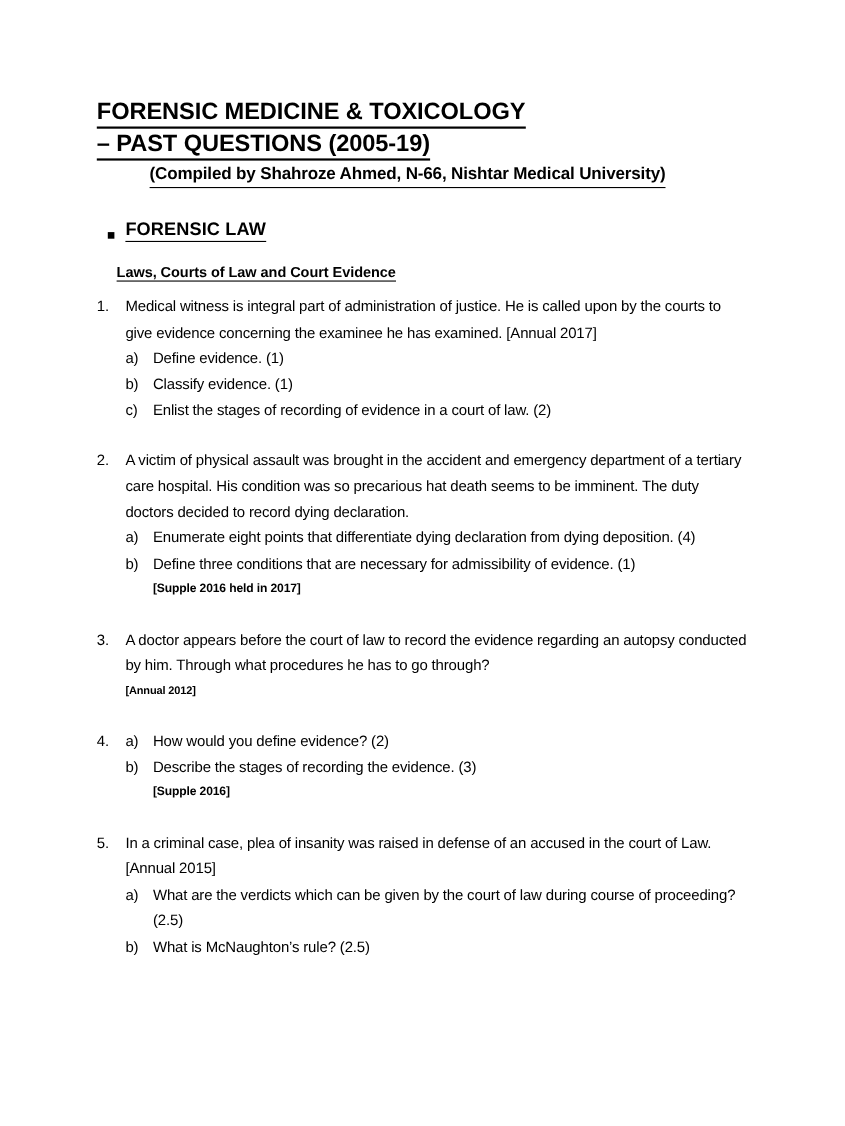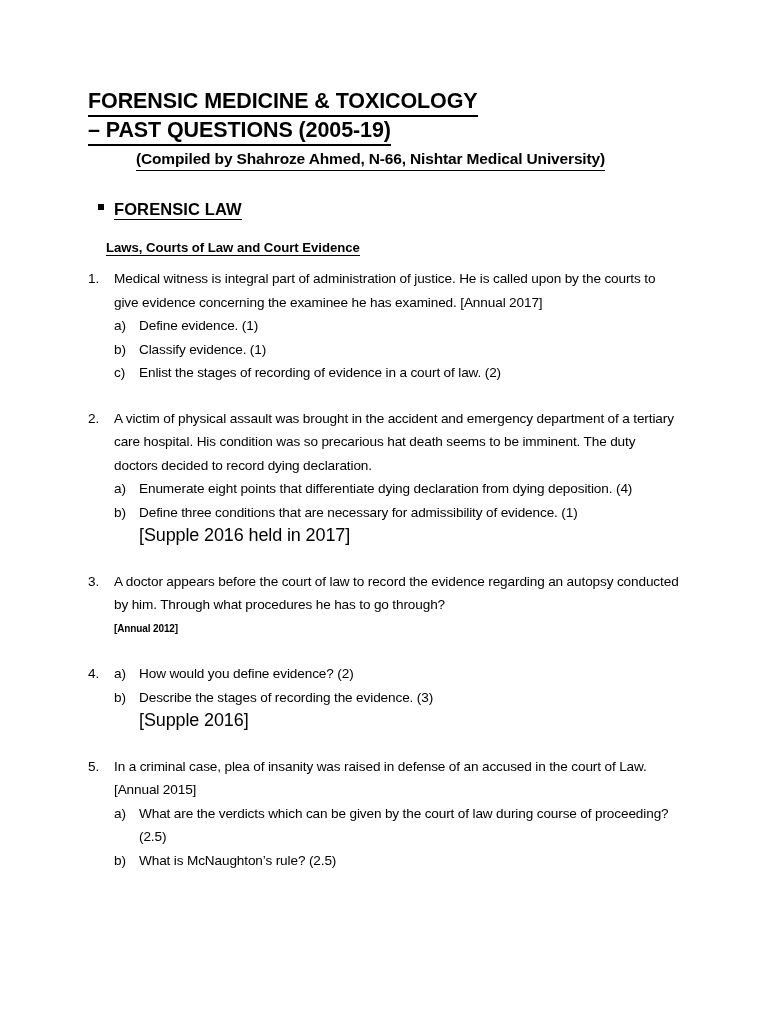--- a/index.html
+++ b/index.html
@@ -50,21 +50,21 @@
   }
   .doc-subtitle > span {
     display: inline-block;
     border-bottom: 1.6px solid #000;
     margin-left: 48px;
   }
 
   
   .section-heading {
     display: flex;
-    align-items: center;
+    align-items: flex-end;
     margin: 29px 0 0 10px;
   }
   .section-bullet {
     width: 6px;
     height: 6px;
     background: #000;
     display: inline-block;
     margin-right: 10px;
     position: relative;
     top: -3px;
@@ -152,23 +152,23 @@
     flex: 1 1 auto;
     min-width: 0;
   }
   .q-sub-text {
     font-size: 13.6px;
     line-height: 23.5px;
     letter-spacing: -0.12px;
     word-spacing: -0.1px;
   }
   .sub-tag-line {
-    font-size: 18px;
-    line-height: 23.5px;
-    font-weight: normal;
+    font-size: 11px;
+    line-height: 23.5px;
+    font-weight: bold;
     letter-spacing: -0.12px;
   }
 </style>
 </head>
 <body>
 
 <div class="page">
 
   <h1 class="doc-title">
     <span class="tline"><span>FORENSIC MEDICINE &amp; TOXICOLOGY</span></span>

